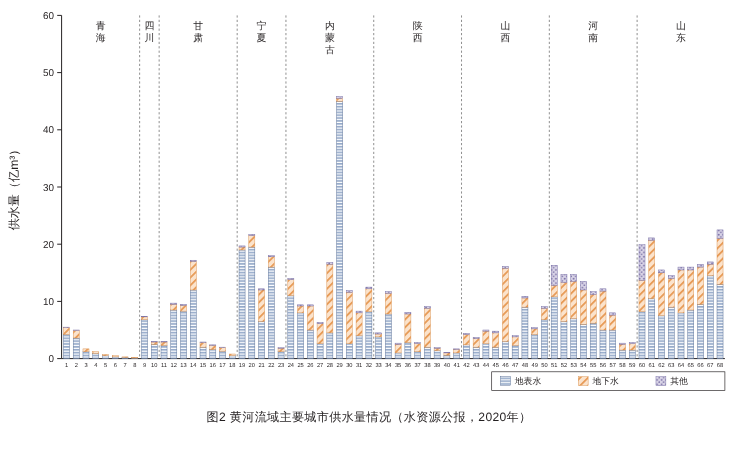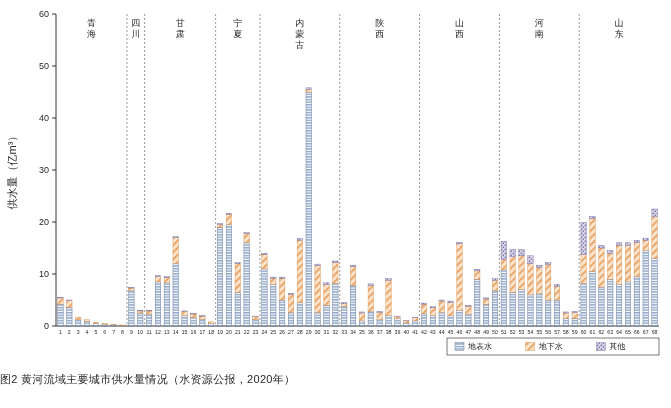--- a/index.html
+++ b/index.html
@@ -26,20 +26,21 @@
     height: 365px;
   }
   svg#chart-svg {
     display: block;
   }
   .cap {
     position: absolute;
     left: 0;
     top: 372px;
     width: 671px;
+    text-align: center;
     font-size: 11px;
     color: #231f20;
     font-family: "Liberation Sans", sans-serif;
     letter-spacing: 0.3px;
   }
   .ylabel-text {
     font-size: 11px;
   }
   .tick-text {
     font-size: 9px;

